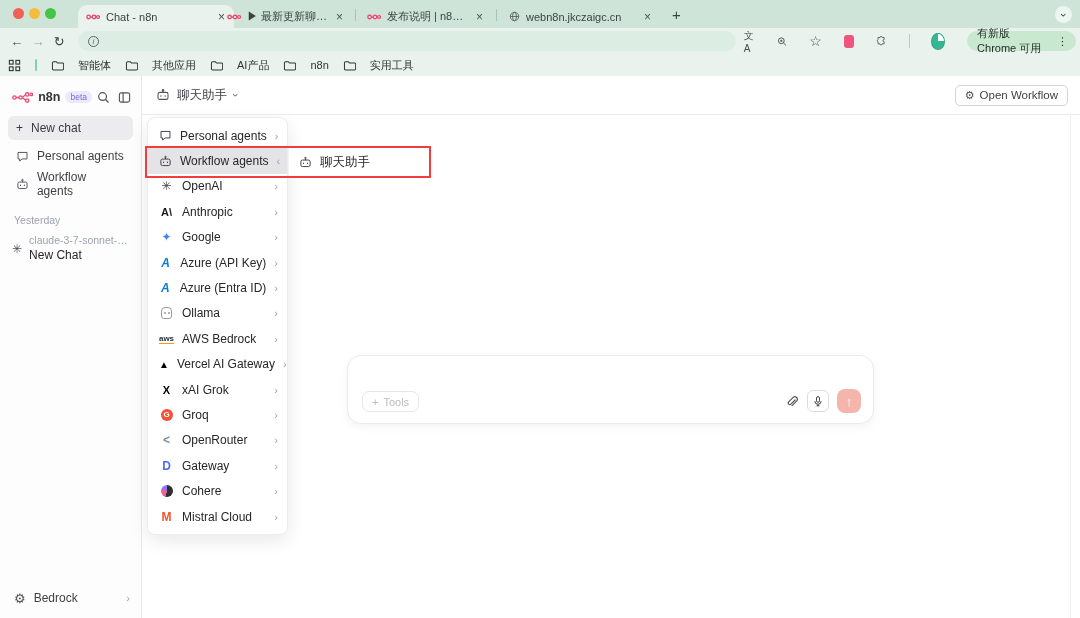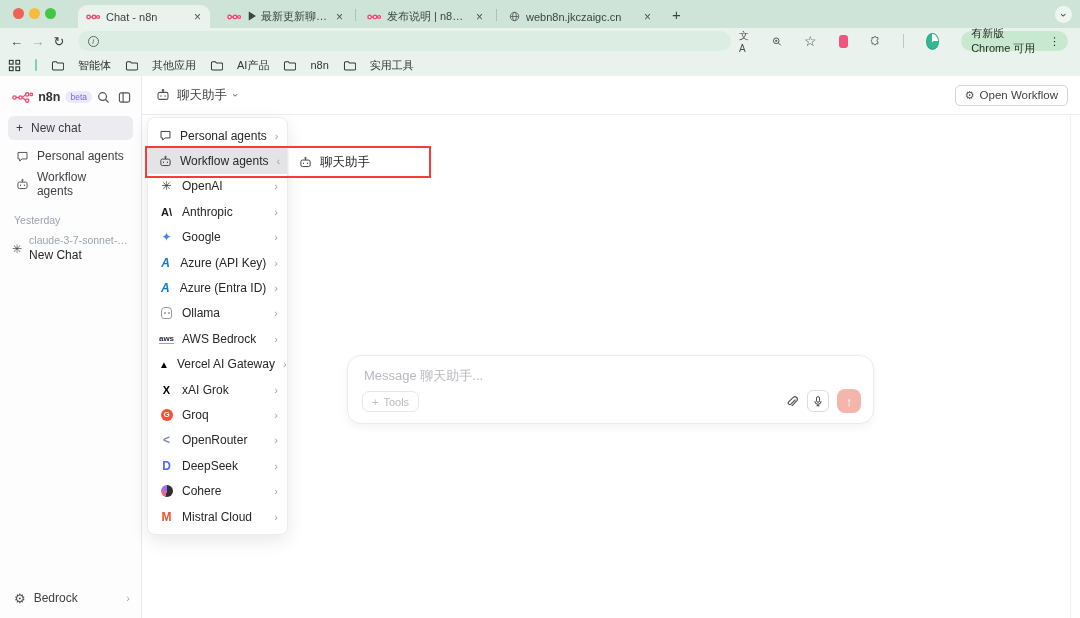--- a/index.html
+++ b/index.html
@@ -33,21 +33,21 @@
   .url{ font-size:11.5px; color:#202124; white-space:nowrap; }
   .tbicons{ display:flex; align-items:center; gap:22px; margin-left:8px; }
   .tbicn{ font-size:12px; color:#454d49; }
   .transicn{ font-size:10px; letter-spacing:-1px; color:#454d49; }
   .pinkext{ width:13px; height:13px; border-radius:3px; background:#f0557e; color:#fff; font-size:7px;
             display:flex; align-items:center; justify-content:center; }
   .tbsep{ width:1px; height:14px; background:#b7cfc3; }
   .avatar{ width:17px; height:17px; border-radius:50%;
            background:conic-gradient(#ffffff 0 80deg, #35b795 80deg 360deg); border:1px solid #2ea488; }
   .updatepill{ height:20px; background:#c8e8cf; border-radius:10px; display:flex; align-items:center;
-               gap:6px; padding:0 8px 0 10px; font-size:11px; color:#1f2a24; margin-right:12px; }
+               gap:6px; padding:0 8px 0 10px; font-size:11px; color:#1f2a24; margin-right:4px; }
   .updatepill .dots{ font-size:11px; color:#1f2a24; }
 
   .bookmarks{ position:absolute; left:0; top:54px; width:1080px; height:22px; background:#e9f2ed;
               display:flex; align-items:center; gap:14px; padding:0 8px; }
   .bmsep{ width:2px; height:12px; background:#7fd0b4; border-radius:1px; }
   .bmfolder{ display:flex; align-items:center; gap:14px; font-size:11px; color:#2f3733;justify-content:center; }
 
   
   .app{ position:absolute; left:0; top:76px; width:1080px; height:542px; background:#fff; }
   .sidebar{ position:absolute; left:0; top:0; width:142px; height:542px; background:#fdfdfd;
@@ -128,21 +128,21 @@
 </head>
 <body>
 
 <div class="window">
 
   <div class="tabstrip">
     <span class="tl r"></span>
     <span class="tl y"></span>
     <span class="tl g"></span>
 
-    <div class="tab active" style="left:78px; width:132px;">
+    <div class="tab active" style="left:78px; width:156px;">
       <svg width="14" height="8" viewBox="0 0 14 8">
           <g stroke="#ea4b71" stroke-width="1.4" fill="#fff">
             <circle cx="2.6" cy="4" r="1.7"></circle>
             <circle cx="8" cy="4" r="1.7"></circle>
             <circle cx="12" cy="4" r="1.4"></circle>
             <path d="M4.3 4h2M9.7 4h1" fill="none"></path>
           </g>
         </svg>
       <span class="ttl">Chat - n8n</span>
       <span class="x">×</span>
@@ -434,21 +434,21 @@
           <span class="dlabel">Groq</span>
           <span class="chev">›</span>
         </div>
         <div class="drow">
           <span class="picon pi-openrouter">&lt;</span>
           <span class="dlabel">OpenRouter</span>
           <span class="chev">›</span>
         </div>
         <div class="drow">
           <span class="picon pi-deepseek">D</span>
-          <span class="dlabel">DeepSeek</span>
+          <span class="dlabel">Gateway</span>
           <span class="chev">›</span>
         </div>
         <div class="drow">
           <span class="picon pi-cohere">
               <span></span>
             </span>
           <span class="dlabel">Cohere</span>
           <span class="chev">›</span>
         </div>
         <div class="drow">
@@ -466,21 +466,20 @@
               <circle cx="8" cy="2.5" r="0.9"></circle>
               <path d="M5.6 8.2v1.7M10.4 8.2v1.7"></path>
             </g>
           </svg>
         <span>聊天助手</span>
       </div>
       <div class="redbox"></div>
 
 
       <div class="card">
-        <input class="msginput" placeholder="Message 聊天助手..." style="">
         <button class="toolsbtn">
           <span>+</span>
           <span>Tools</span>
         </button>
         <div class="cardicons">
           <svg width="15" height="15" viewBox="0 0 16 16">
               <path d="M11.8 6.4l-4.4 4.4a1.7 1.7 0 0 1-2.4-2.4l4.8-4.8a2.7 2.7 0 0 1 3.8 3.8l-5 5" fill="none" stroke="#55555c" stroke-width="1.3" stroke-linecap="round"></path>
             </svg>
           <span class="micbtn">
             <svg width="12" height="13" viewBox="0 0 16 16">

